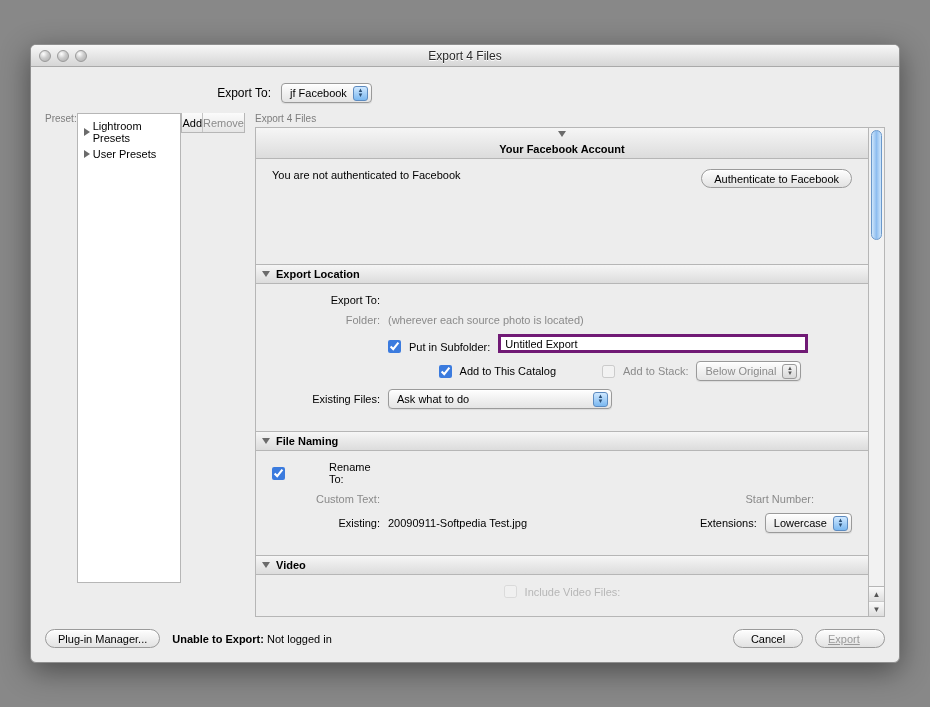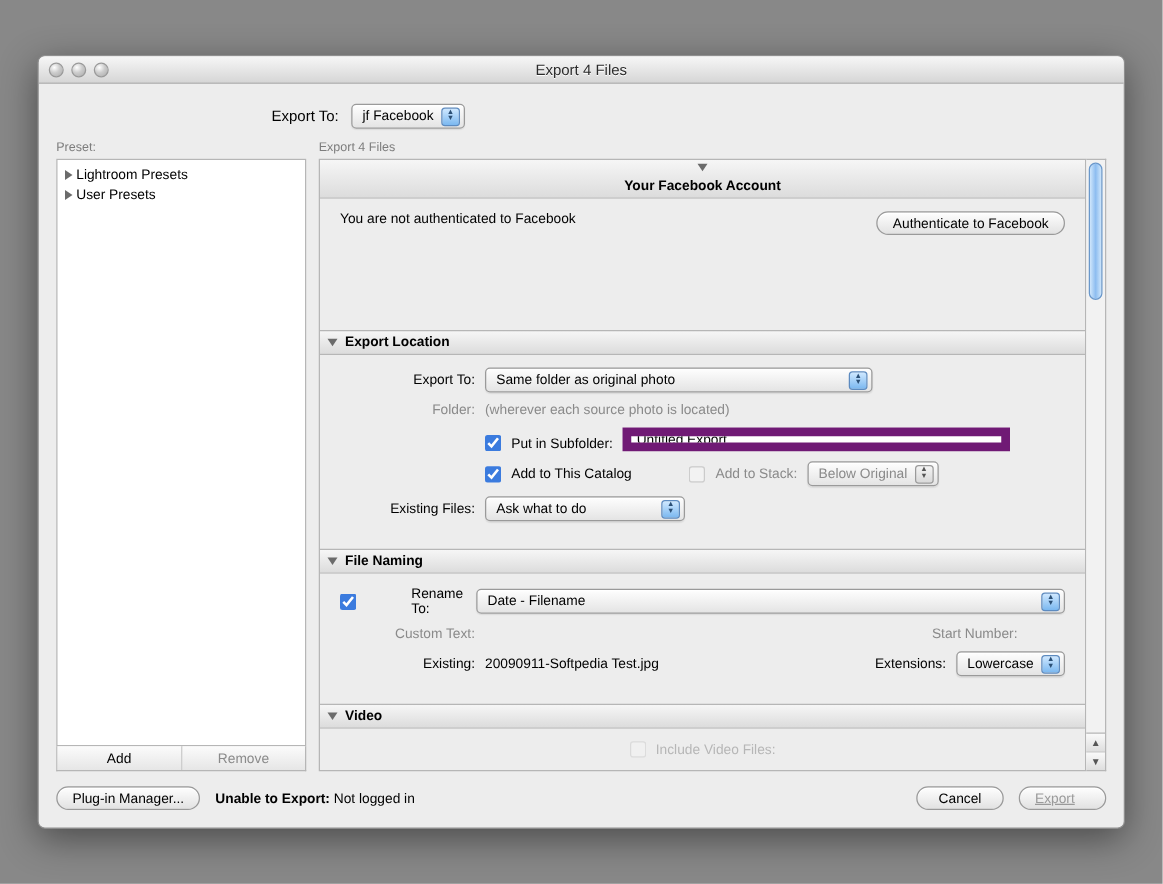--- a/index.html
+++ b/index.html
@@ -87,21 +87,21 @@
   border-color:#9a9a9a; color:#555;
 }
 .columns {
   display: flex;
   gap: 10px;
   align-items: stretch;
 }
 .col-label {
   font-size: 10px; color: #7d7d7d; margin-bottom: 3px;
 }
-.preset-col { width: 200px; display:flex; flex-direction:column;}
+.preset-col { width: 200px; display:flex; flex-direction:row;}
 .preset-list {
   flex: 1;
   background: #fff;
   border: 1px solid #b6b6b6;
   padding: 4px 2px;
   height: 470px;
   overflow: hidden;
 }
 .tree-item {
   display:flex; align-items:center; gap:3px;
@@ -156,21 +156,21 @@
   box-shadow: 0 1px 0 #fff inset;
 }
 .pill-btn.disabled{ color:#9a9a9a; }
 .form-row {
   display:flex; align-items:center; gap:8px;
   margin-bottom:8px;
 }
 .lbl-right { width:108px; text-align:right; font-size:11px;}
 .hint { color:#8a8a8a; font-size:11px;}
 .txt-input {
-  height:19px; border:7px solid #701a75; padding:0 4px;
+  height:19px; border:3px solid #701a75; padding:0 4px;
   font-size:11px; font-family:inherit; background:#fff;
   flex:1;
 }
 input[type=checkbox]{
   width:13px;height:13px; accent-color:#3b7bde;
 }
 .scrollbar {
   width:16px; background:#f2f2f2;
   border:1px solid #b6b6b6; border-left:none;
   position:relative;
@@ -256,66 +256,58 @@
               </div>
             </div>
 
             <div class="section-head">
               <span class="tri-down"></span>
               <span>Export Location</span>
             </div>
             <div class="section-body">
               <div class="form-row">
                 <div class="lbl-right">Export To:</div>
-                <div class="aqua-select" style="width:310px;justify-content:space-between;">
-                  <span>Same folder as original photo</span>
-                  <span class="stepper"></span>
-                </div>
               </div>
               <div class="form-row">
                 <div class="lbl-right hint">Folder:</div>
                 <span class="hint">(wherever each source photo is located)</span>
               </div>
               <div class="form-row" style="padding-left:116px;align-items:flex-end;">
                 <input type="checkbox" checked="" style="">
                 <span>Put in Subfolder:</span>
                 <input class="txt-input" style="max-width: 310px;" value="Untitled Export">
               </div>
-              <div class="form-row" style="padding-left:116px;">
+              <div class="form-row" style="padding-left:116px;justify-content:center;">
                 <input type="checkbox" checked="" style="">
                 <span>Add to This Catalog</span>
                 <span style="width:30px;"></span>
                 <input type="checkbox" disabled="" style="">
                 <span class="hint">Add to Stack:</span>
                 <div class="aqua-select disabled">
                   <span>Below Original</span>
                   <span class="stepper grey"></span>
                 </div>
               </div>
               <div class="form-row">
                 <div class="lbl-right">Existing Files:</div>
-                <div class="aqua-select" style="width:160px;justify-content:space-between;">
+                <div class="aqua-select" style="width:224px;justify-content:space-between;">
                   <span>Ask what to do</span>
                   <span class="stepper"></span>
                 </div>
               </div>
             </div>
 
             <div class="section-head">
               <span class="tri-down"></span>
               <span>File Naming</span>
             </div>
             <div class="section-body">
               <div class="form-row">
                 <input type="checkbox" checked="" style="">
                 <span style="width:80px;padding-left:36px;">Rename To:</span>
-                <div class="aqua-select wide-select" style="justify-content:space-between;">
-                  <span>Date - Filename</span>
-                  <span class="stepper"></span>
-                </div>
               </div>
               <div class="form-row" style="margin-top:4px;">
                 <div class="lbl-right hint">Custom Text:</div>
                 <div class="spacer"></div>
                 <span class="hint">Start Number:</span>
                 <span style="width:30px;"></span>
               </div>
               <div class="form-row">
                 <div class="lbl-right">Existing:</div>
                 <span>20090911-Softpedia Test.jpg</span>

